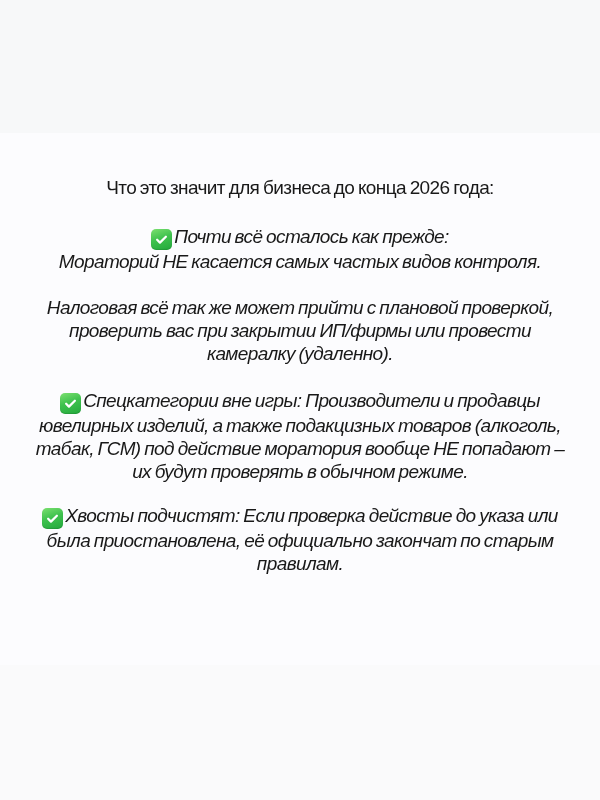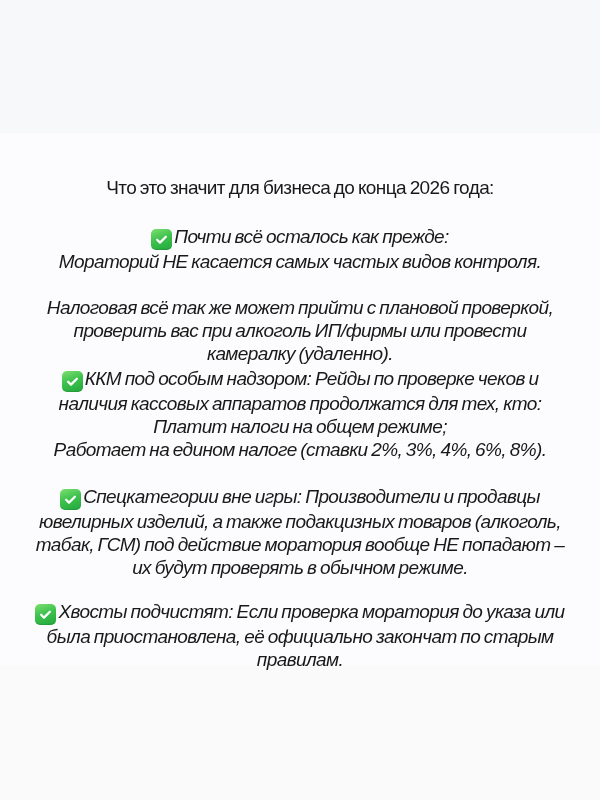--- a/index.html
+++ b/index.html
@@ -77,50 +77,40 @@
       <span class="check">
           <svg width="15" height="15" viewBox="0 0 24 24">
             <path d="M5 12.5l4.5 4.5L19 7.5" stroke="#ffffff" stroke-width="3.6" fill="none" stroke-linecap="round" stroke-linejoin="round"></path>
           </svg>
         </span><span class="txt">Почти всё осталось как прежде:
 Мораторий НЕ касается самых частых видов контроля.</span>
     </p>
 
     <p class="block gap-md">
       <span class="txt">Налоговая всё так же может прийти с плановой проверкой,
-проверить вас при алкоголь ИП/фирмы или провести
+проверить вас при закрытии ИП/фирмы или провести
 камералку (удаленно).</span>
     </p>
 
-    <p class="block gap-none">
-      <span class="check">
-          <svg width="15" height="15" viewBox="0 0 24 24">
-            <path d="M5 12.5l4.5 4.5L19 7.5" stroke="#ffffff" stroke-width="3.6" fill="none" stroke-linecap="round" stroke-linejoin="round"></path>
-          </svg>
-        </span><span class="txt">ККМ под особым надзором: Рейды по проверке чеков и
-наличия кассовых аппаратов продолжатся для тех, кто:
-Платит налоги на общем режиме;
-Работает на едином налоге (ставки 2%, 3%, 4%, 6%, 8%).</span>
-    </p>
 
     <p class="block gap-md2">
       <span class="check">
           <svg width="15" height="15" viewBox="0 0 24 24">
             <path d="M5 12.5l4.5 4.5L19 7.5" stroke="#ffffff" stroke-width="3.6" fill="none" stroke-linecap="round" stroke-linejoin="round"></path>
           </svg>
         </span><span class="txt">Спецкатегории вне игры: Производители и продавцы
 ювелирных изделий, а также подакцизных товаров (алкоголь,
 табак, ГСМ) под действие моратория вообще НЕ попадают –
 их будут проверять в обычном режиме.</span>
     </p>
 
     <p class="block gap-sm">
       <span class="check">
           <svg width="15" height="15" viewBox="0 0 24 24">
             <path d="M5 12.5l4.5 4.5L19 7.5" stroke="#ffffff" stroke-width="3.6" fill="none" stroke-linecap="round" stroke-linejoin="round"></path>
           </svg>
-        </span><span class="txt">Хвосты подчистят: Если проверка моратория до указа или
+        </span><span class="txt">Хвосты подчистят: Если проверка действие до указа или
 была приостановлена, её официально закончат по старым
 правилам.</span>
     </p>
 
   </div>
 </div>
 
 </body></html>

